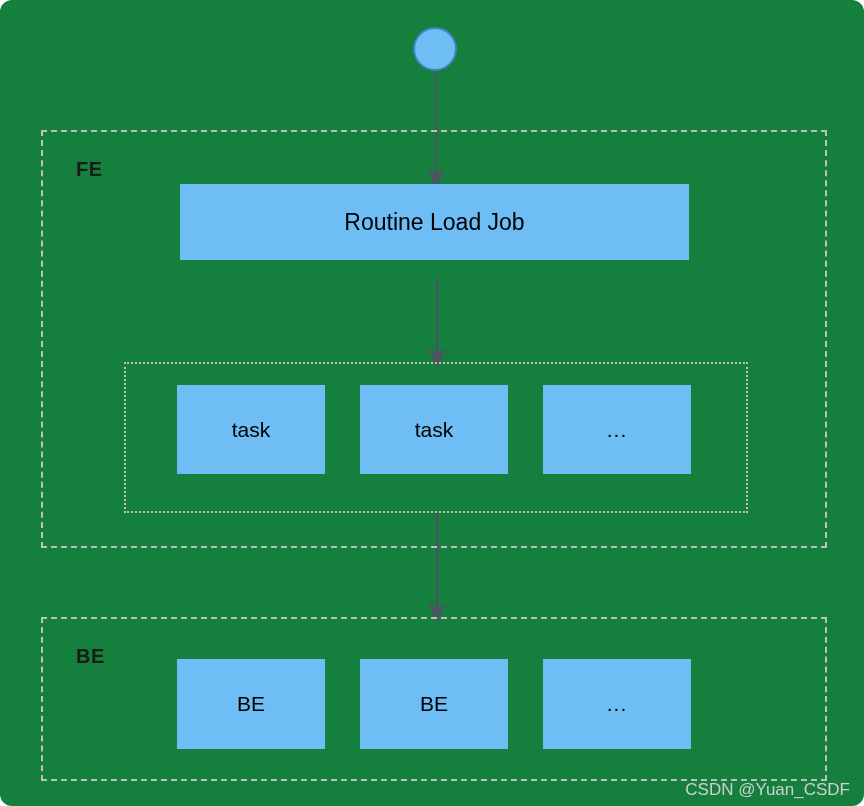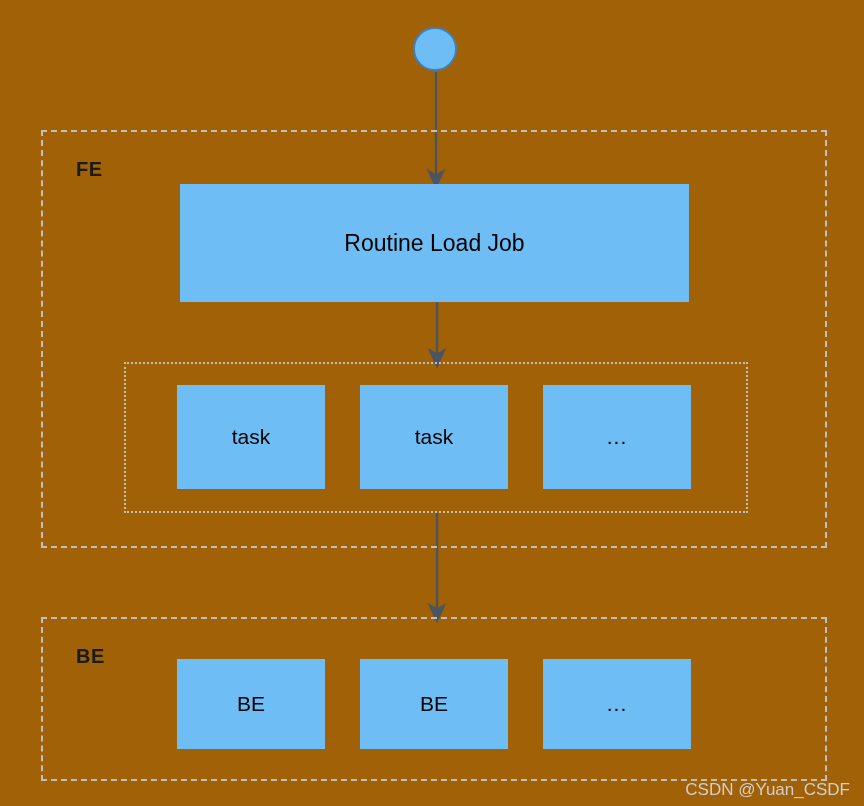--- a/index.html
+++ b/index.html
@@ -7,22 +7,23 @@
     padding: 0;
     background: #ffffff;
   }
   body {
     font-family: "Liberation Sans", sans-serif;
   }
   #canvas {
     position: relative;
     width: 864px;
     height: 806px;
-    background: #a16207;
+    background: #15803d;
     overflow: hidden;
+    border-radius: 12px;
   }
 
   
   .start-circle {
     position: absolute;
     left: 413px;
     top: 27px;
     width: 44px;
     height: 44px;
     border-radius: 50%;
@@ -85,24 +86,24 @@
     display: flex;
     align-items: center;
     justify-content: center;
     color: #000000;
     font-size: 21px;
   }
   .box-job {
     left: 180px;
     top: 184px;
     width: 509px;
-    height: 118px;
+    height: 76px;
     font-size: 23px;
   }
-  .box-r1 { top: 385px; height: 104px; }
+  .box-r1 { top: 385px; height: 89px; }
   .box-r2 { top: 659px; height: 90px; }
   .col-1 { left: 177px; width: 148px; }
   .col-2 { left: 360px; width: 148px; }
   .col-3 { left: 543px; width: 148px; }
   .ellipsis-text {
     font-size: 21px;
     letter-spacing: 1px;
   }
 
   

